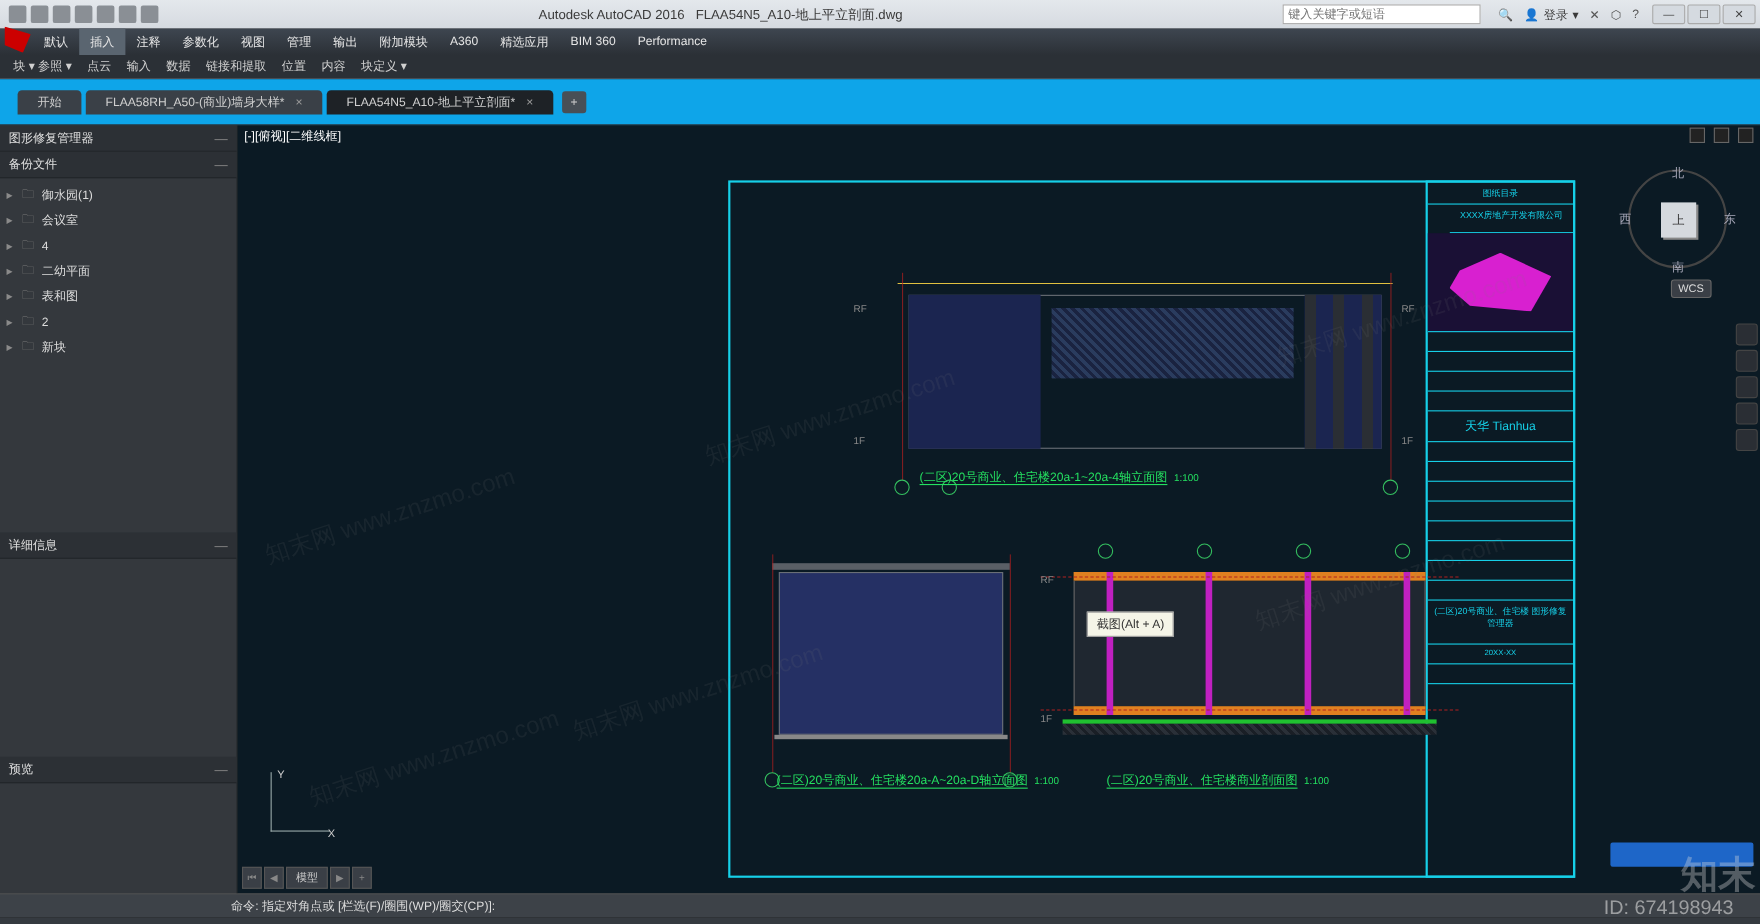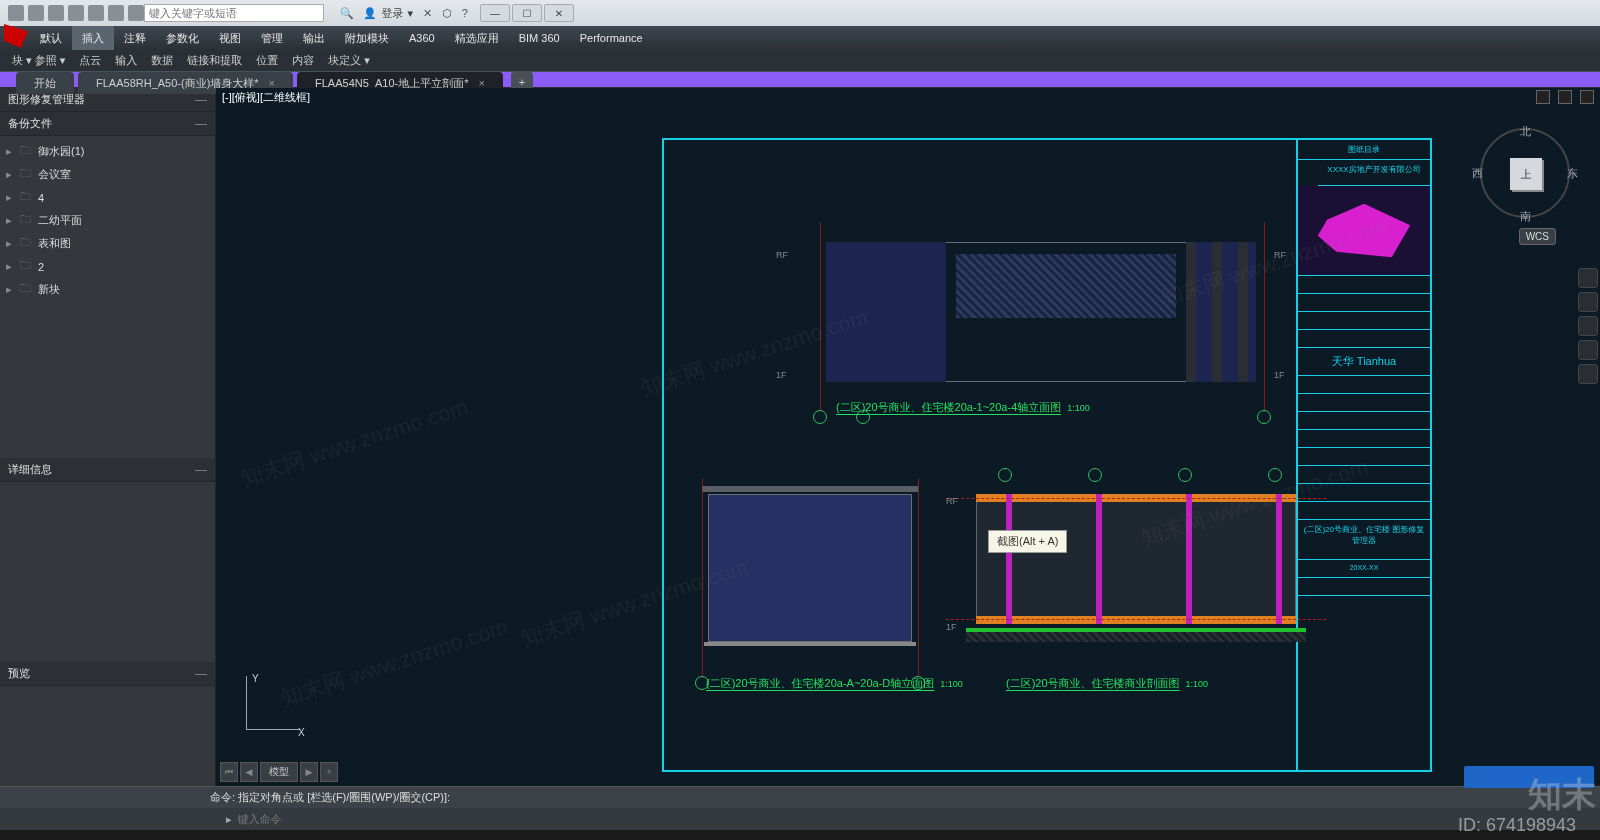--- a/index.html
+++ b/index.html
@@ -16,21 +16,21 @@
 .winbtn { width:30px; height:18px; background:#d5dae0; border:1px solid #aaa; border-radius:2px; display:flex; align-items:center; justify-content:center; color:#444; font-size:10px;}
 
 .menubar { height: 24px; background: linear-gradient(#3e4650,#2b3036); display:flex; align-items:center; padding-left:30px; }
 .menubar .logo { position:absolute; left:4px; top:24px; width:24px; height:24px; background:#cc0000; clip-path: polygon(0 0,100% 30%,70% 100%,0 70%); }
 .menubar .mitem { color:#e6e6e6; padding:0 10px; height:100%; display:flex; align-items:center; cursor:pointer; }
 .menubar .mitem.active { background:#5a6570;}
 
 .submenubar { height:22px; background:#2b3036; display:flex; align-items:center; padding-left:12px; color:#d0d0d0; border-bottom:1px solid #4a525a;}
 .submenubar span { margin-right:14px; white-space:nowrap;}
 
-.tabbar { height:16px; background:#8b5cf6; display:flex; align-items:flex-start; padding-left:16px; border-bottom:1px solid #2a2d31;}
+.tabbar { height:42px; background:#0ea5e9; display:flex; align-items:center; padding-left:16px; border-bottom:1px solid #2a2d31;}
 .tab { height:22px; background:#3a4047; color:#d0d0d0; padding:0 18px; margin-right:4px; display:flex; align-items:center; border-radius:4px 4px 0 0; position:relative; cursor:pointer; }
 .tab.active { background:#1e2226; }
 .tab .close { margin-left:10px; color:#999; }
 .addtab { width:22px; height:20px; display:flex; align-items:center; justify-content:center; color:#ccc; background:#484f56; border-radius:3px; margin-left:4px;}
 
 .workarea { display:flex; height: calc(100% - 26px - 24px - 22px - 26px - 22px - 22px); }
 
 .sidebar { width:216px; background:#34383d; display:flex; flex-direction:column; border-right:1px solid #22262a;}
 .panelhdr { background:#2c3035; color:#e0e0e0; padding:4px 8px; display:flex; justify-content:space-between; align-items:center; font-size:11px; border-bottom:1px solid #22262a;}
 .panelhdr .collapse { color:#888; font-size:12px;}
@@ -121,20 +121,23 @@
 
 <div class="titlebar">
   <div class="qat">
     <div class="qbtn"></div>
     <div class="qbtn"></div>
     <div class="qbtn"></div>
     <div class="qbtn"></div>
     <div class="qbtn"></div>
     <div class="qbtn"></div>
     <div class="qbtn"></div>
+  </div>
+  <div class="apptitle">
+    <span>Autodesk AutoCAD 2016</span>&nbsp;&nbsp;&nbsp;<span>FLAA54N5_A10-地上平立剖面.dwg</span>
   </div>
   <div class="rightgroup">
     <input class="search" placeholder="键入关键字或短语" style="">
     <span style="color:#555;">🔍</span>
     <span class="login">👤 <span>登录</span> ▾</span>
     <span style="color:#555;">✕</span>
     <span style="color:#555;">⬡</span>
     <span style="color:#555;">?</span>
   </div>
   <div class="winbtns">

